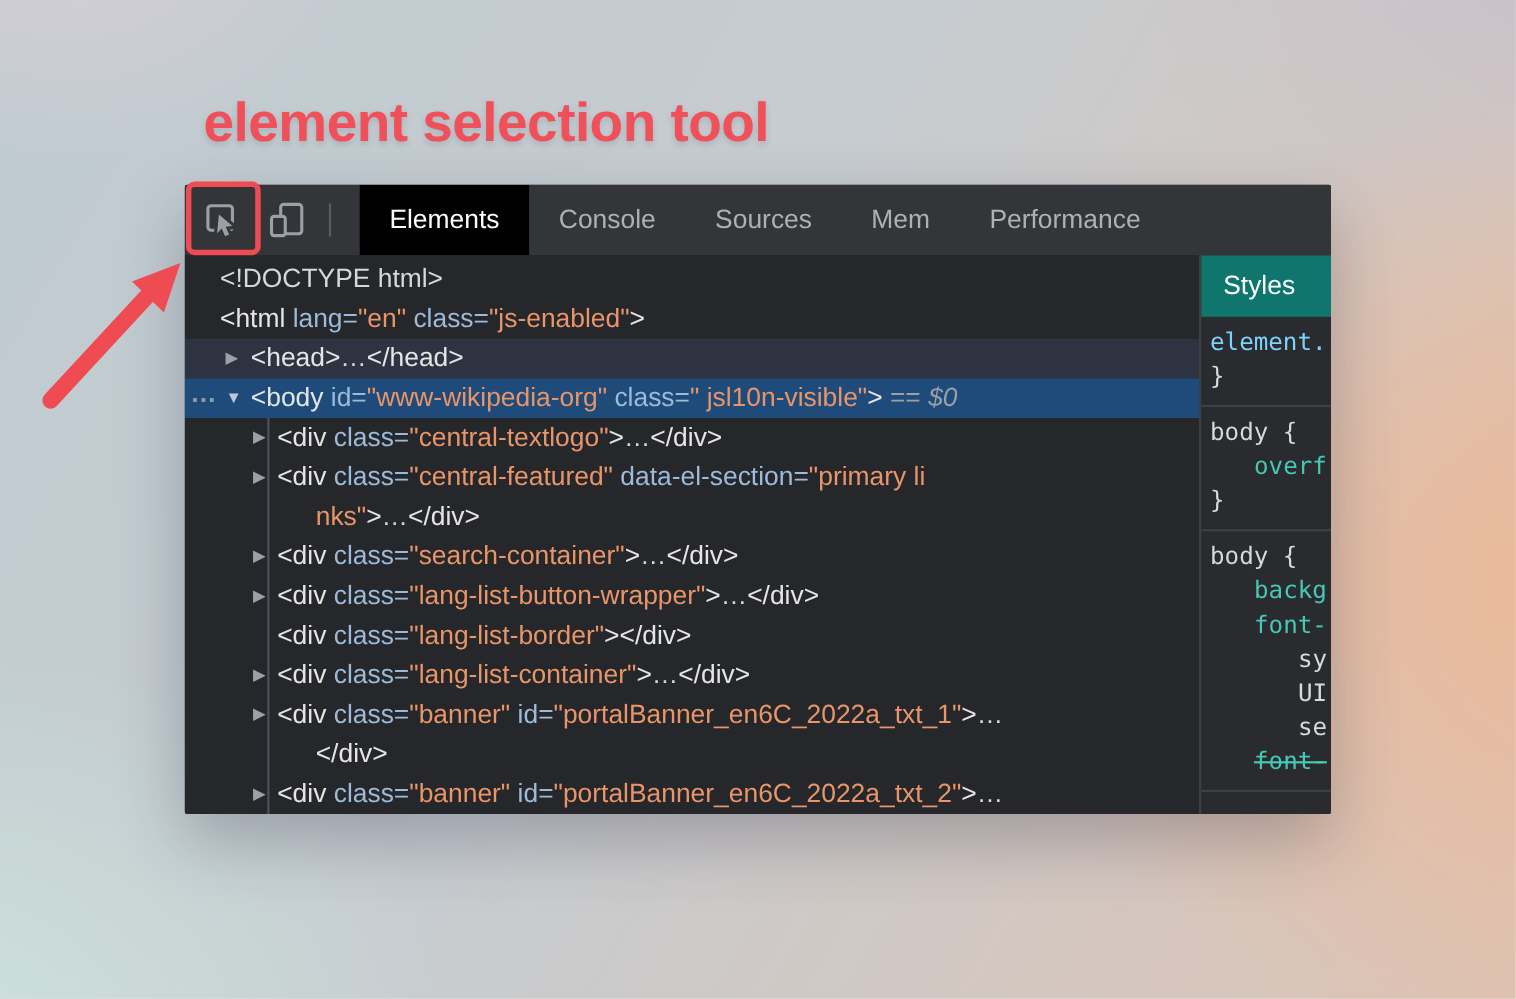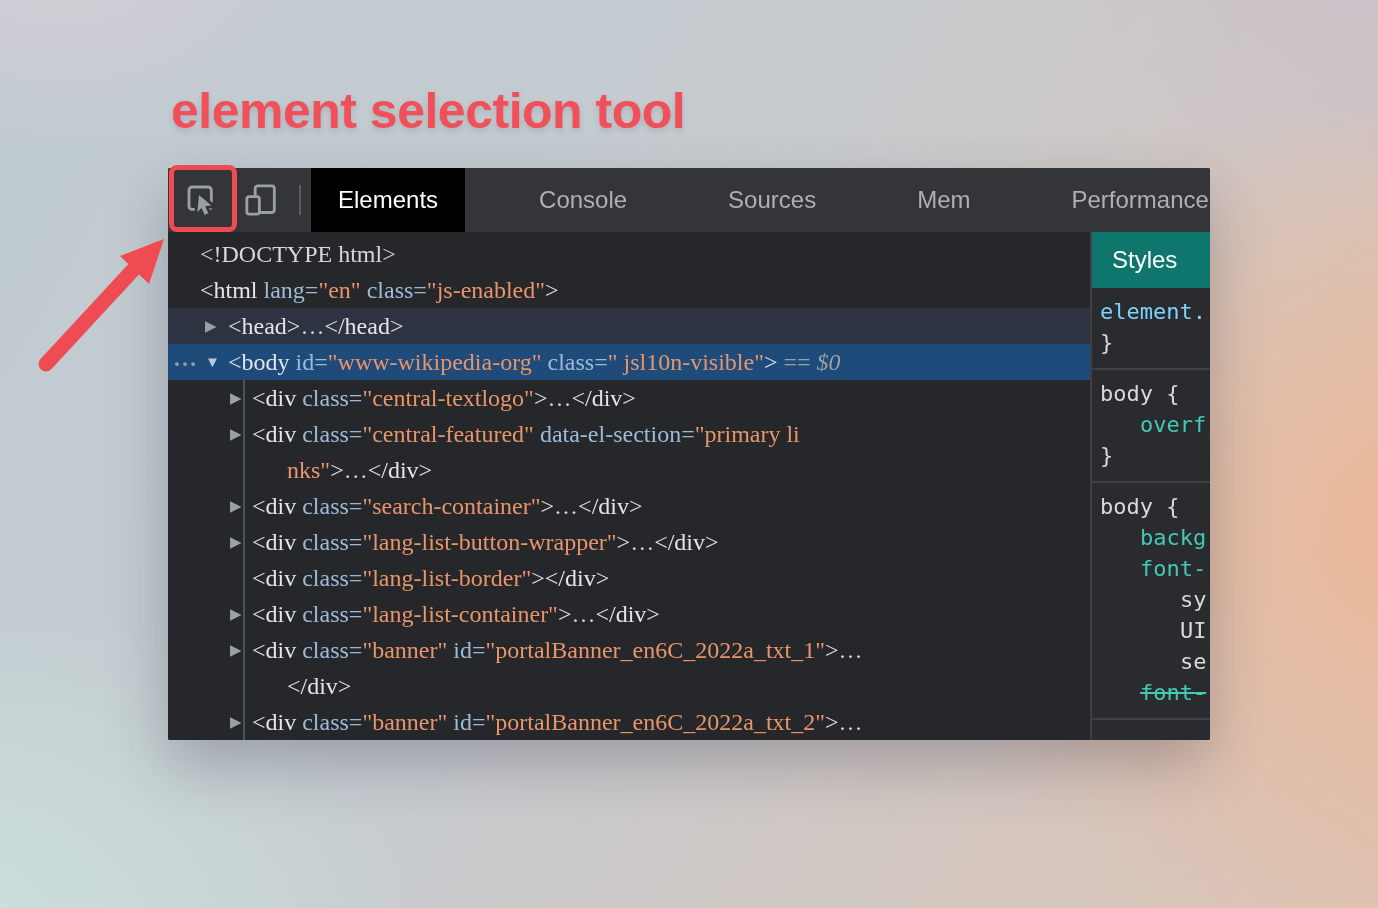--- a/index.html
+++ b/index.html
@@ -8,21 +8,21 @@
     font-family:"Liberation Sans",sans-serif;
     background:
       radial-gradient(900px 700px at 106% 58%, rgba(238,183,148,.95) 0%, rgba(238,183,148,0) 62%),
       radial-gradient(700px 520px at 102% -4%, rgba(201,193,203,.9) 0%, rgba(201,193,203,0) 55%),
       radial-gradient(820px 620px at -6% 106%, rgba(206,229,222,.95) 0%, rgba(206,229,222,0) 62%),
       radial-gradient(520px 360px at 4% -6%, rgba(219,206,215,.85) 0%, rgba(219,206,215,0) 55%),
       linear-gradient(120deg,#bfcbd1 0%,#c7ccd0 45%,#ddc3b4 100%);
   }
   
   .big-title{
-    position:absolute;left:171px;top:82px;
+    position:absolute;left:185px;top:82px;
     font-size:50px;font-weight:bold;letter-spacing:-.5px;
     color:#f0505a;text-shadow:0 3px 6px rgba(60,60,70,.18);
   }
   .red-box{
     position:absolute;left:169px;top:165px;width:68px;height:67px;
     box-sizing:border-box;border:5px solid #ef4b52;border-radius:8px;z-index:5;
   }
   .arrow-svg{position:absolute;left:0;top:0;z-index:4;pointer-events:none;}
   
   .devtools{
@@ -30,28 +30,28 @@
     background:#26272b;border-radius:2px;overflow:hidden;
     box-shadow:0 24px 60px rgba(40,40,60,.28);
     display:flex;flex-direction:column;
   }
   .toolbar{
     height:64px;flex:0 0 64px;background:#343539;display:flex;align-items:stretch;
   }
   .tool-icons{display:flex;align-items:center;padding-left:13px;}
   .icon-btn{width:42px;height:42px;display:flex;align-items:center;justify-content:center;margin-right:17px;}
   .vdivider{width:2px;height:30px;background:#5a5c60;align-self:center;margin:0 10px 0 0;}
-  .tabs{display:flex;align-items:stretch;margin-left:0;gap:47px;}
+  .tabs{display:flex;align-items:stretch;margin-left:16px;}
   .tab{display:flex;align-items:center;padding:0 27px;font-size:24px;color:#aeb0b3;white-space:nowrap;}
   .tab.active{background:#000;color:#fff;}
   .main{flex:1;display:flex;min-height:0;}
   
   .tree{
     flex:1;min-width:0;background:#26272b;position:relative;
-    font-family:Liberation Serif, serif;font-size:24px;
+    font-family:Liberation Sans, sans-serif;font-size:24px;
     padding-top:4px;overflow:hidden;
   }
   .guide{position:absolute;left:75px;top:148px;bottom:0;width:2px;background:#49525e;}
   .tree-row{position:relative;height:36px;line-height:36px;white-space:pre;}
   .tree-row.lva{padding-left:32px;}
   .tree-row.lvb{padding-left:60px;}
   .tree-row.lvc{padding-left:84px;}
   .tree-row.lvcont{padding-left:119px;}
   .tree-row.bg-hover{background:#2d3340;}
   .tree-row.bg-selected{background:#1e4b7a;}

